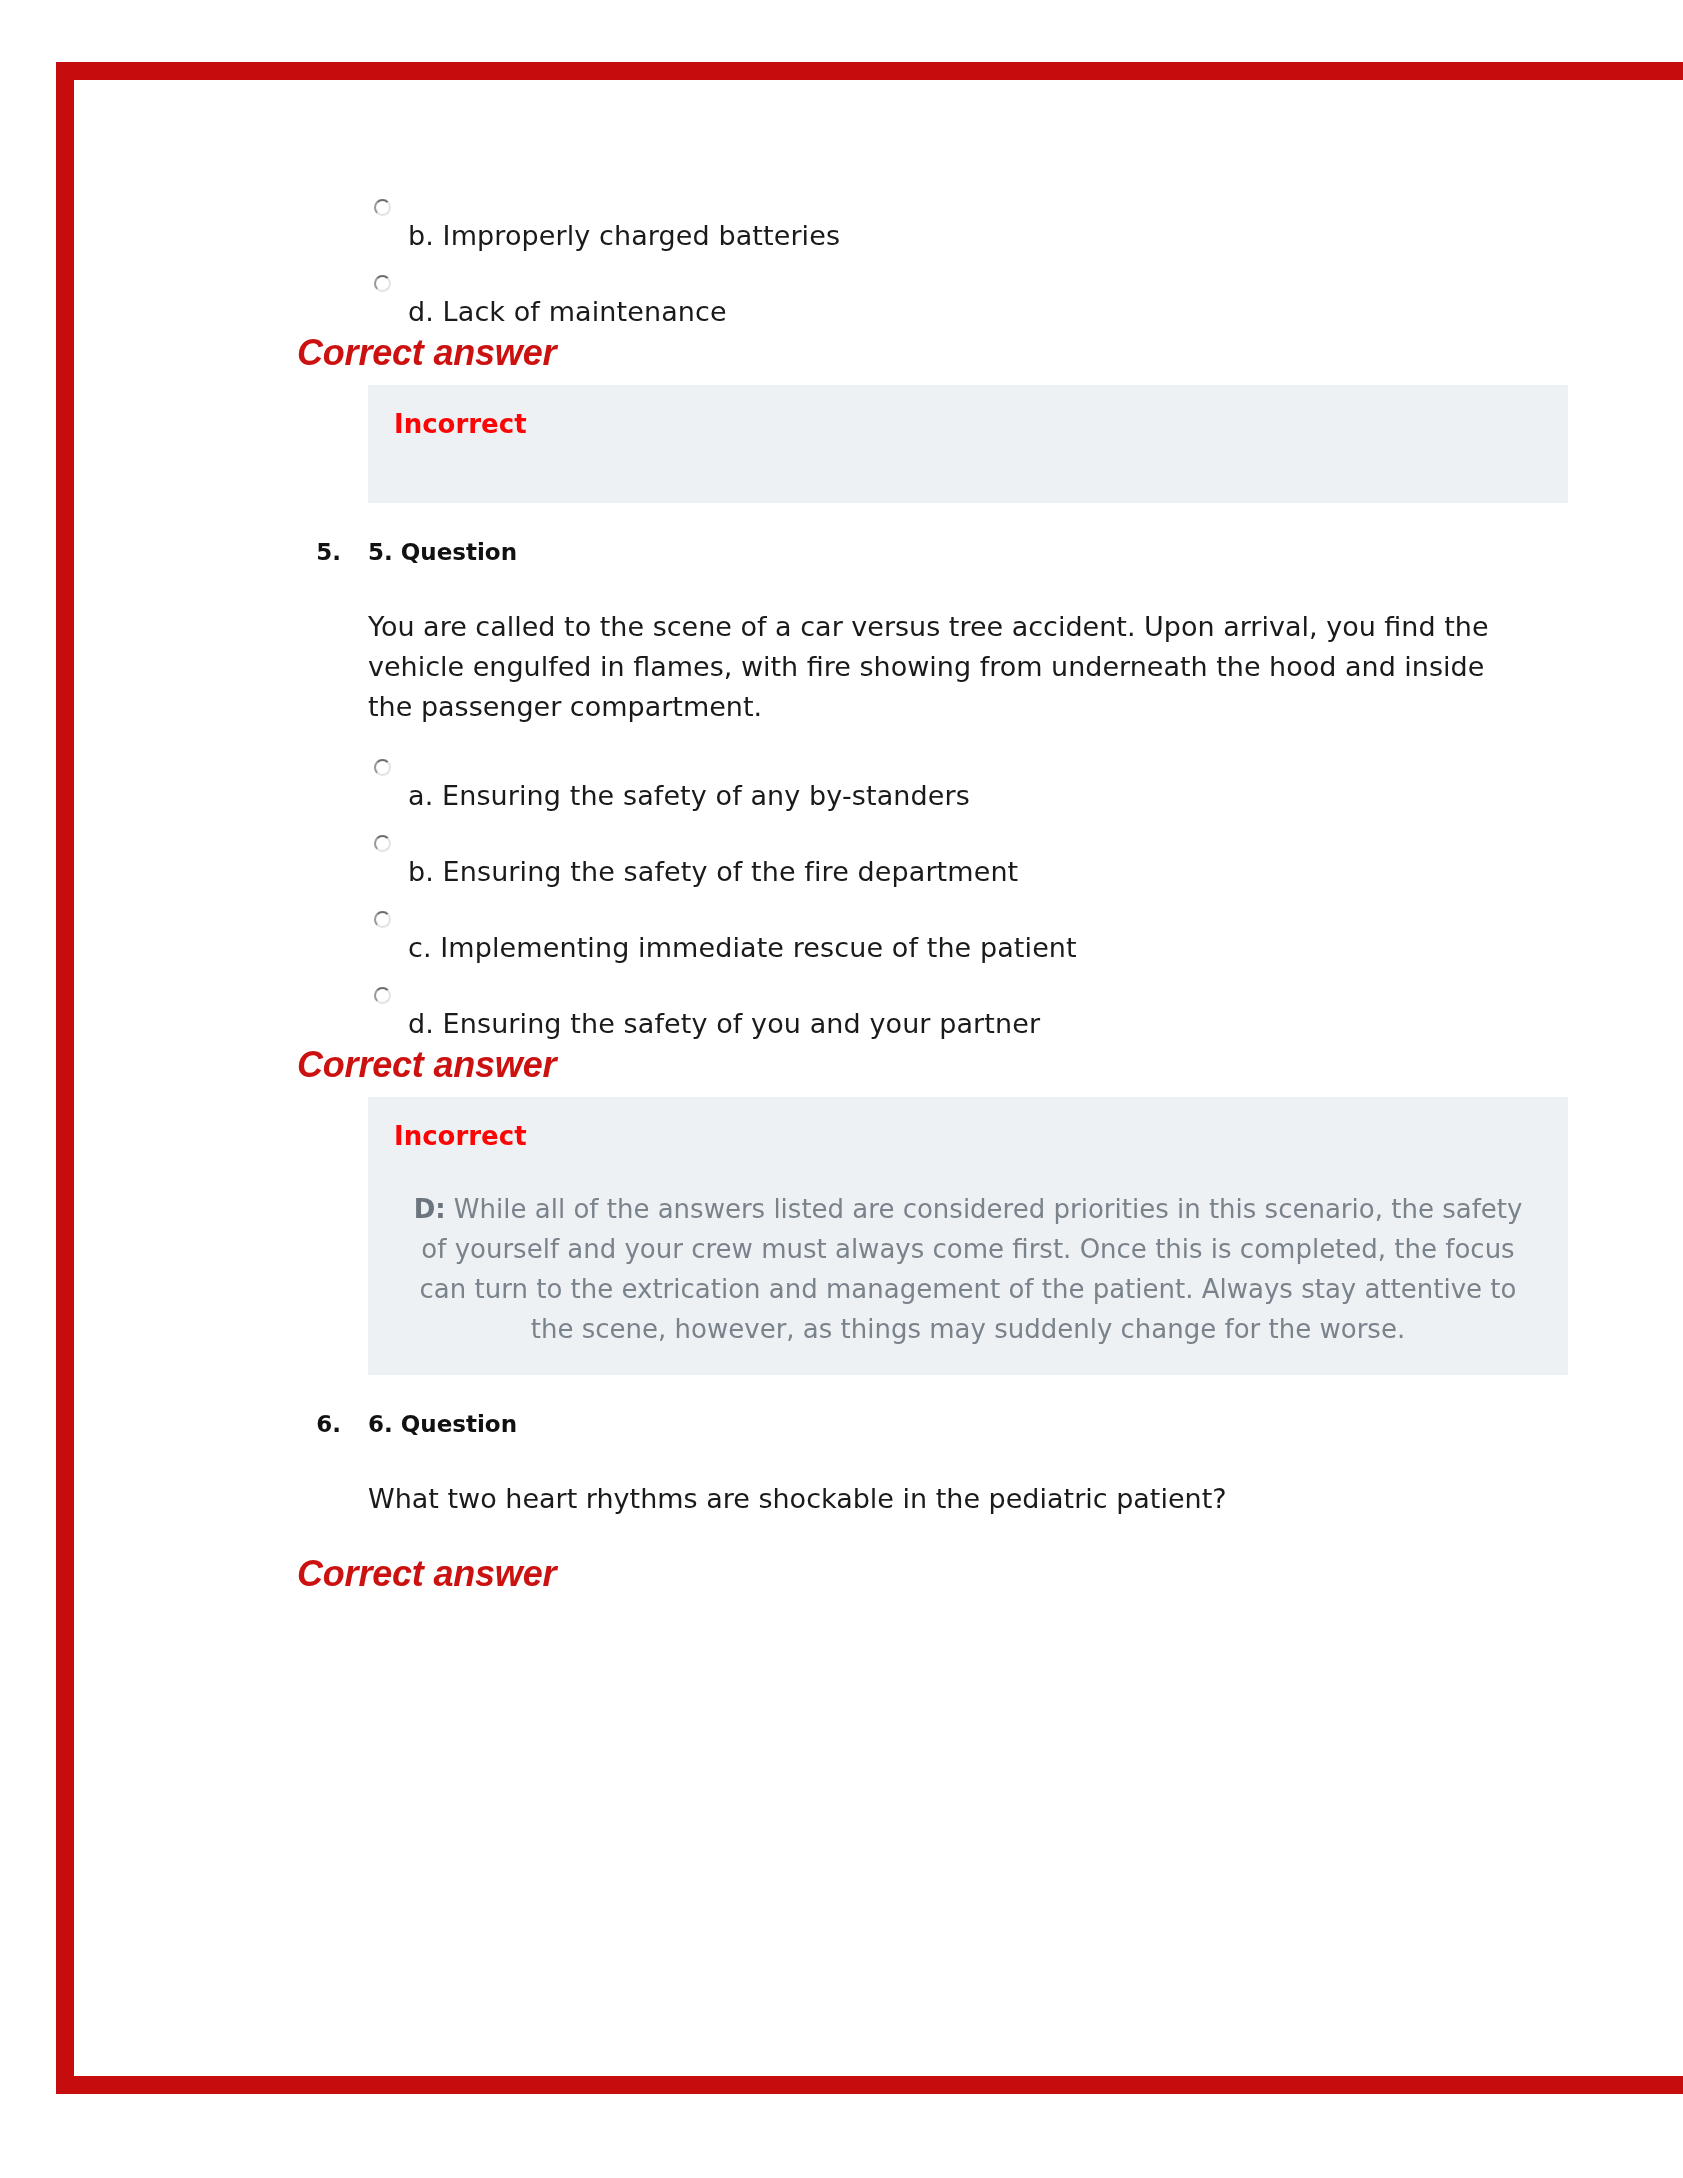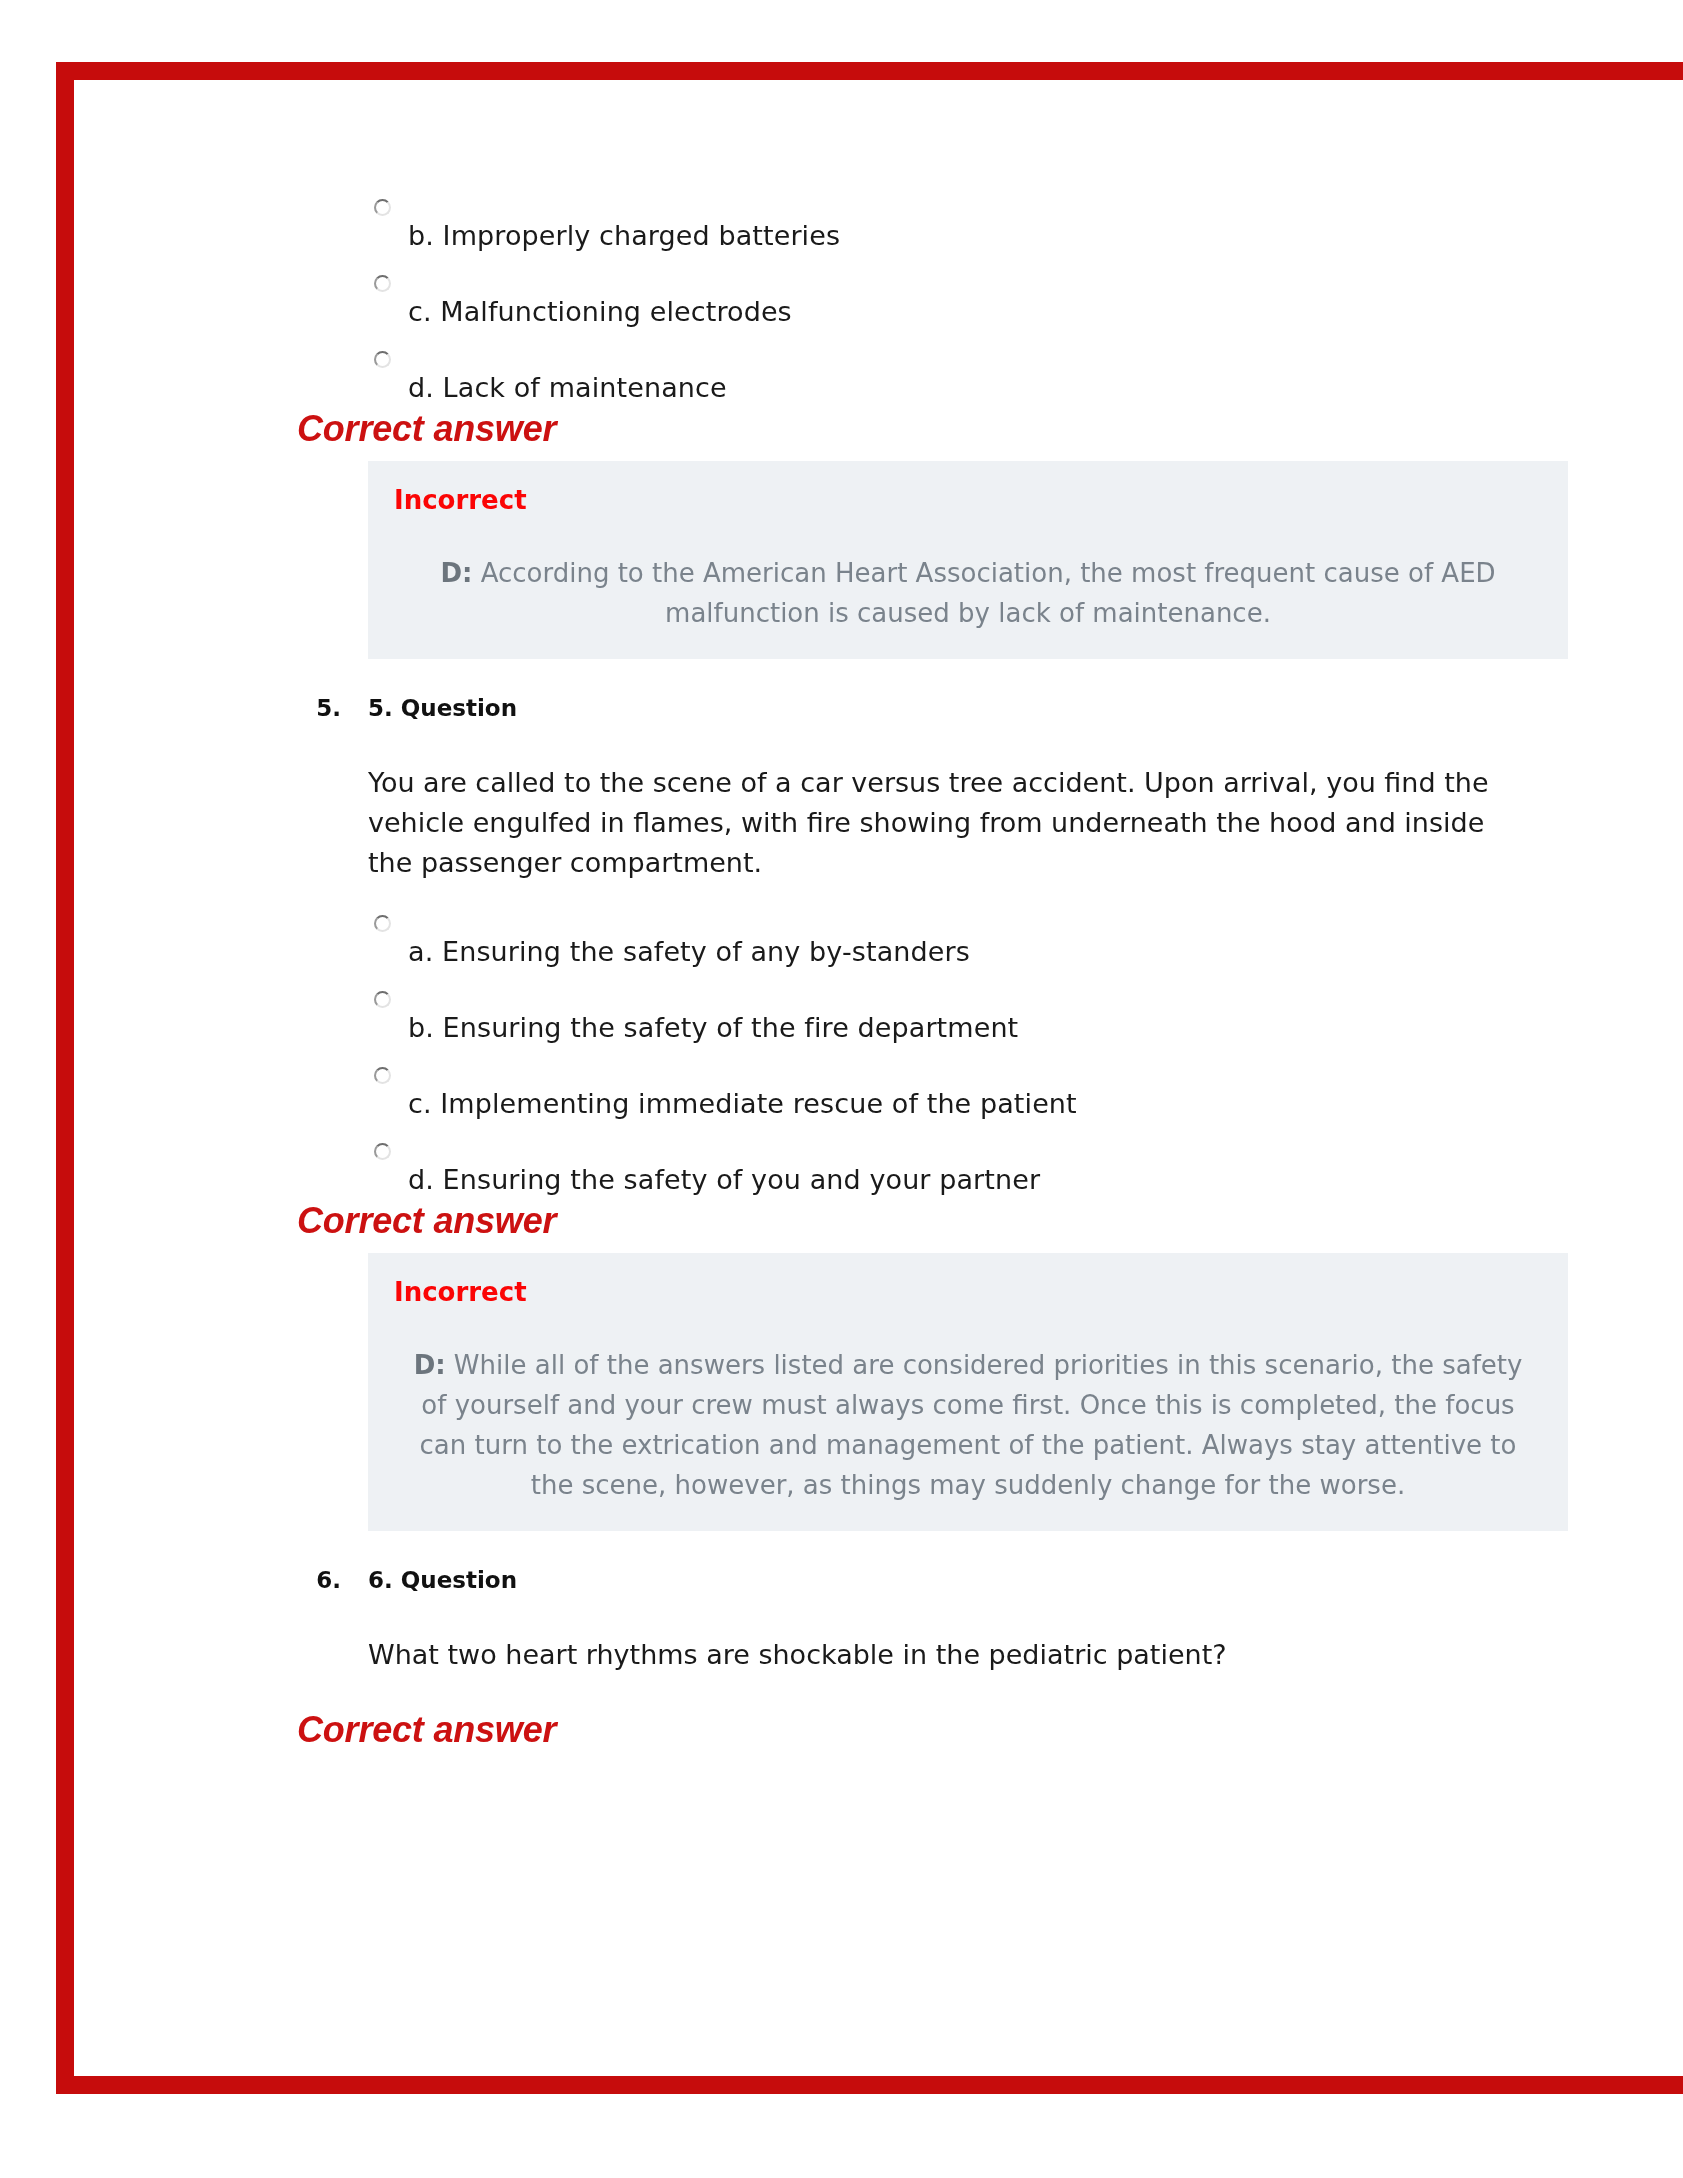--- a/index.html
+++ b/index.html
@@ -148,37 +148,30 @@
 
   <div class="content">
 
     <div>
 
       <div class="option-row">
         <span class="radio-icon"></span>
         <span class="option-label">b. Improperly charged batteries</span>
       </div>
 
-      <div class="option-row">
-        <span class="radio-icon"></span>
-        <span class="option-label">c. Malfunctioning electrodes</span>
-      </div>
 
       <div class="option-row" style="margin-bottom:0;">
         <span class="radio-icon"></span>
         <span class="option-label">d. Lack of maintenance</span>
       </div>
 
       <div class="correct-answer">Correct answer</div>
 
       <div class="feedback-box">
         <div class="feedback-title">Incorrect</div>
-        <div class="feedback-body">
-          <span class="lead">D:</span><span> According to the American Heart Association, the most frequent cause of AED malfunction is caused by lack of maintenance.</span>
-        </div>
       </div>
     </div>
 
     <div class="question-block">
 
       <div class="question-head">
         <span class="question-marker">5.</span>
         <span class="question-label">5. Question</span>
       </div>
 

